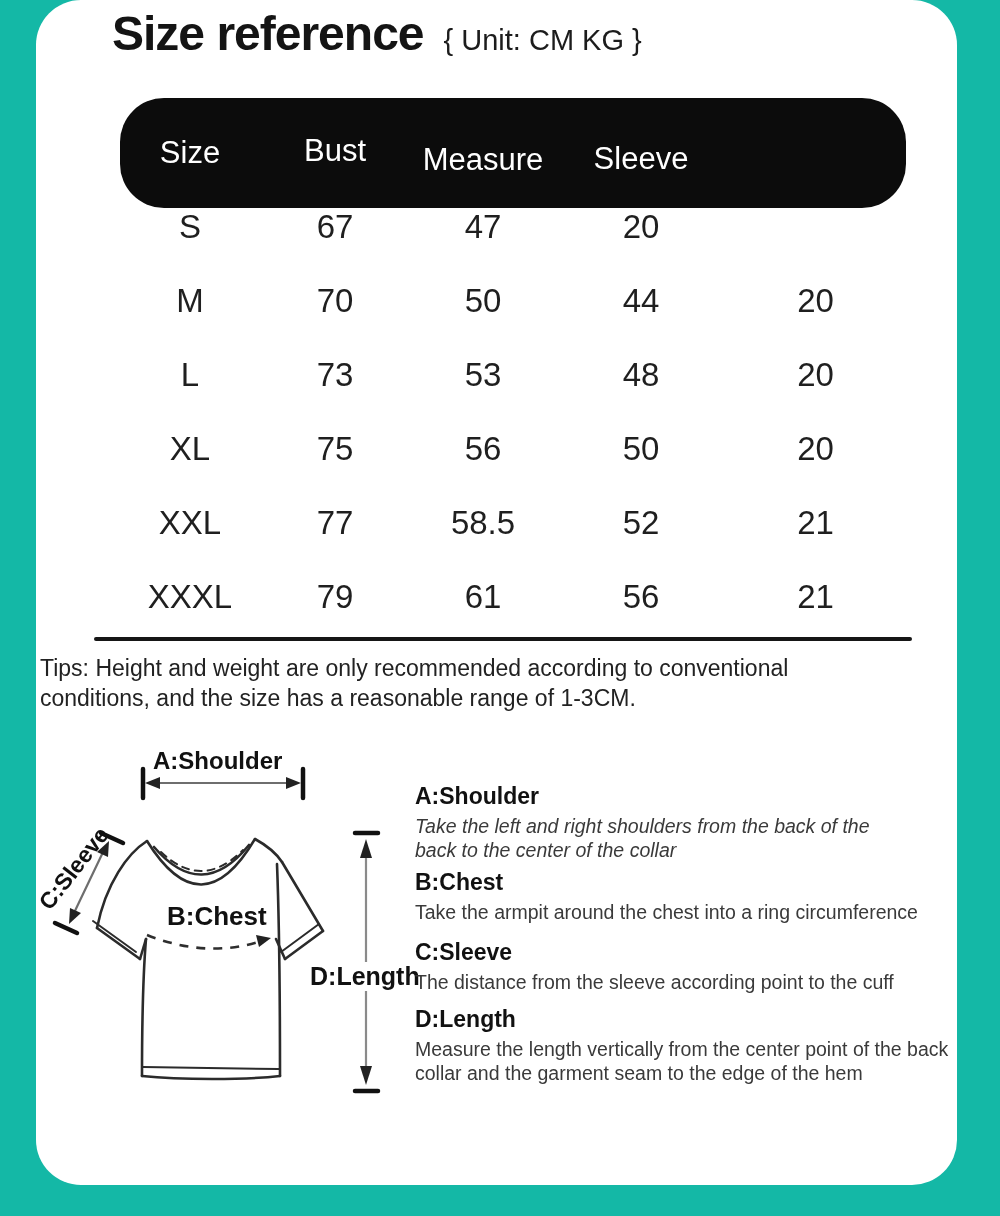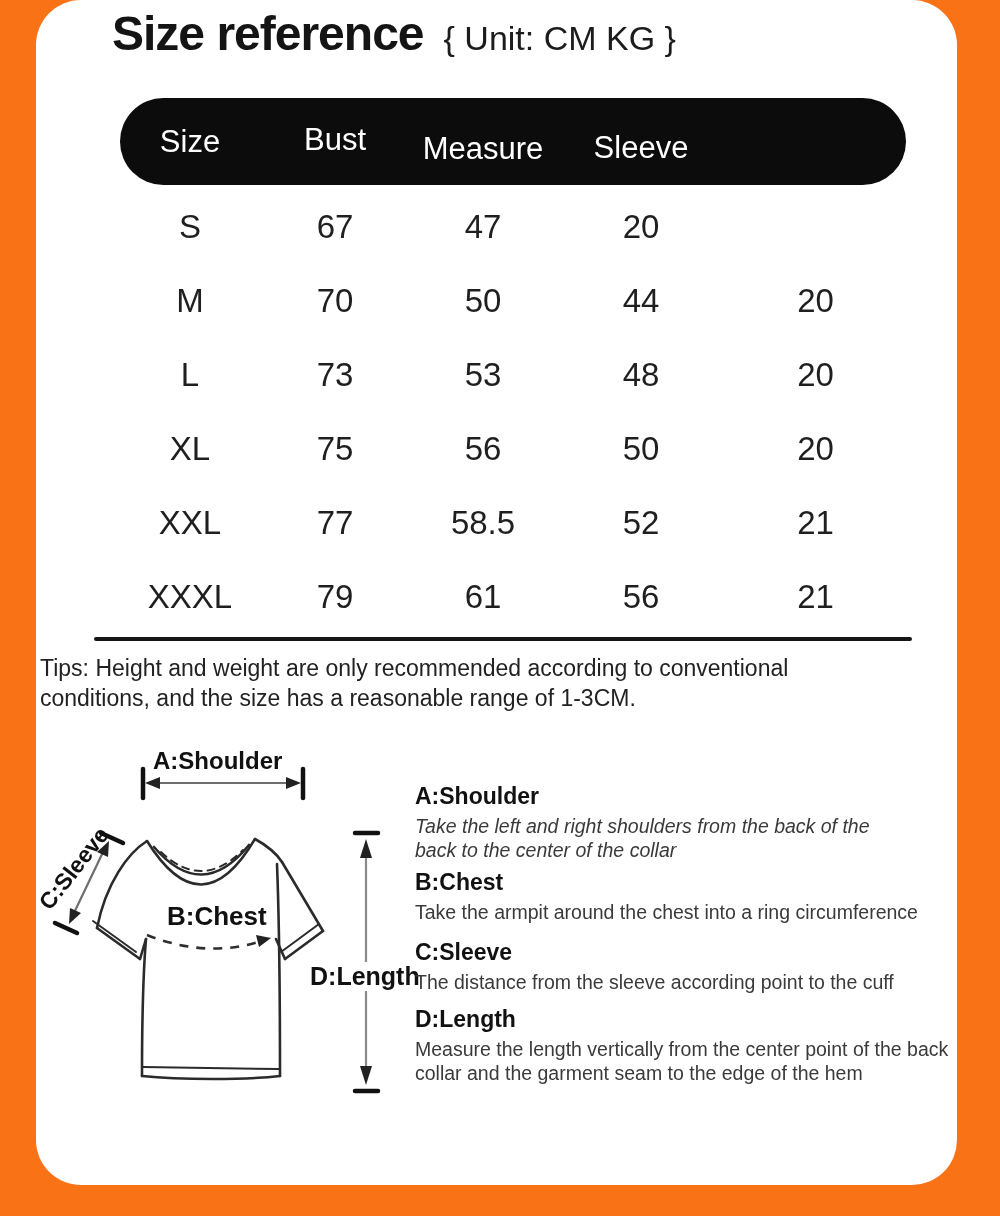--- a/index.html
+++ b/index.html
@@ -1,36 +1,36 @@
 <!DOCTYPE html>
 <html><head>
 <meta charset="utf-8">
 <style>
   * { margin:0; padding:0; box-sizing:border-box; }
   html,body { width:1000px; }
   body { font-family:"Liberation Sans", sans-serif; }
   .stage {
     position:relative; width:1000px; height:1216px;
-    background:#f97316; overflow:hidden;
+    background:#14b8a6; overflow:hidden;
   }
   .card {
     position:absolute; left:36px; top:0; width:921px; height:1185px;
     background:#ffffff; border-radius:45px;
   }
   .content { position:absolute; left:0; top:0; width:1000px; height:1216px; }
 
   
   .title-row { position:absolute; left:112px; top:6px; display:flex; align-items:baseline; gap:20px; }
   .title { font-size:48px; font-weight:bold; color:#141414; letter-spacing:-1px; }
-  .unit  { font-size:34px; font-weight:400; color:#1c1c1c; }
+  .unit  { font-size:29px; font-weight:400; color:#1c1c1c; }
 
   
   .grid5 { display:grid; grid-template-columns:140px 150px 146px 170px 179px; }
   .pill {
-    position:absolute; left:120px; top:98px; width:786px; height:87px;
+    position:absolute; left:120px; top:98px; width:786px; height:110px;
     background:#0c0c0c; border-radius:44px; align-items:center;
   }
   .pill span { text-align:center; color:#ffffff; font-size:31px; }
   .pill span:nth-child(2){ transform:translateY(-2px); }
   .pill span:nth-child(3){ transform:translateY(7px); }
   .pill span:nth-child(4){ transform:translateY(6px); }
   .pill span:nth-child(5){ transform:translateY(4px); }
   .rows { position:absolute; left:120px; top:190px; width:786px; }
   .t-row { height:74px; align-items:center; }
   .t-row span { text-align:center; font-size:33px; color:#1f1f1f; }

